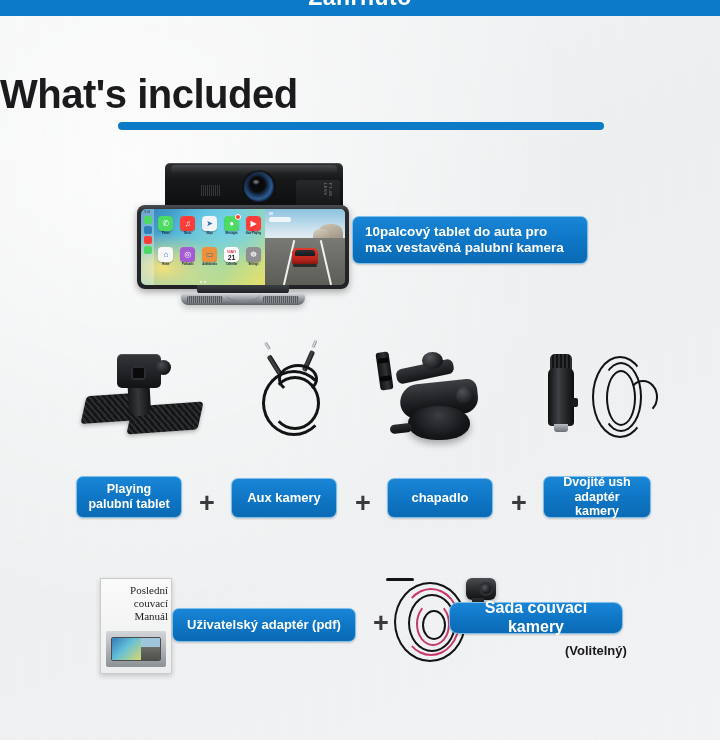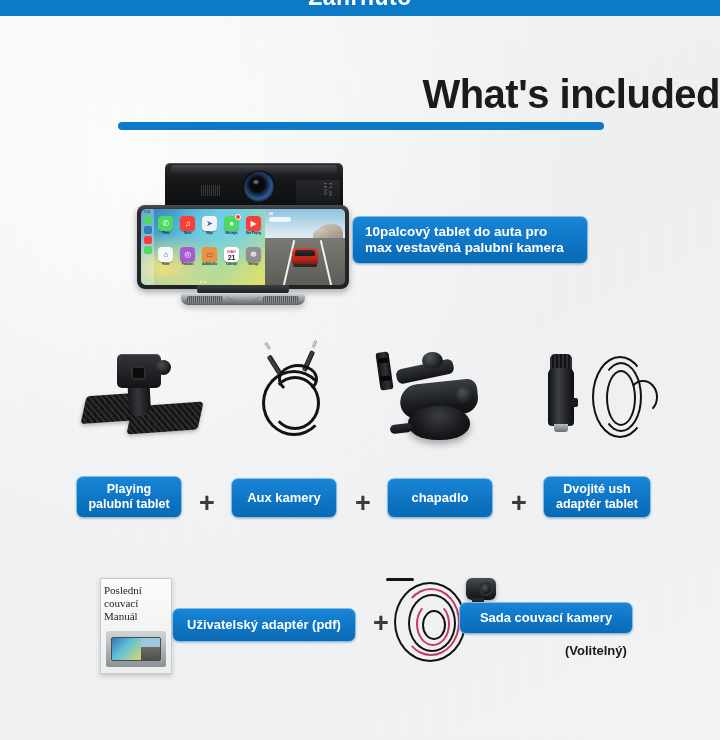--- a/index.html
+++ b/index.html
@@ -40,26 +40,25 @@
     color: #ffffff;
     font-size: 23px;
     font-weight: bold;
     letter-spacing: .5px;
     white-space: nowrap;
   }
 
   
   .heading {
     position: absolute; left: 0; top: 72px; width: 720px;
-    text-align: right;
+    text-align: left;
     font-size: 40px;
     font-weight: bold;
     color: #1b1b1e;
     letter-spacing: -0.5px;
-    padding-left: 39px;
   }
   .heading-rule {
     position: absolute; left: 118px; top: 122px;
     width: 486px; height: 8px;
     background: #0d7ac8;
     border-radius: 4px;
   }
 
   
   .pill {
@@ -352,21 +351,21 @@
   
   #acc-manual { left: 100px; top: 578px; width: 72px; height: 96px; }
   .man-cover {
     position:absolute; inset:0;
     background: linear-gradient(180deg,#fbfbfb,#eceded);
     border: 1px solid #c9cbcd;
     box-shadow: 0 2px 5px rgba(0,0,0,.18);
   }
   .man-title {
     position:absolute; left:3px; right:3px; top:5px;
-    text-align:left; font-family: "Liberation Serif", serif;
+    text-align:right; font-family: "Liberation Serif", serif;
     font-size: 11px; color:#1d1d1f; line-height:1.18;
   }
   .man-img {
     position:absolute; left:5px; right:5px; bottom:6px; height:36px;
     border-radius:2px;
     background: linear-gradient(180deg,#d3d6d9,#8c9196);
     display:flex; align-items:center; justify-content:center;
   }
   .man-scr {
     width: 84%; height: 66%; border-radius:2px; display:flex; overflow:hidden;
@@ -574,21 +573,21 @@
 <div class="plus" style="left:355px; top:490px;">+</div>
 
 <div class="pill" style="left:387px; top:478px; width:106px; height:40px; font-size:13px;justify-content:center;">
   <span>chapadlo</span>
 </div>
 <div class="plus" style="left:511px; top:490px;">+</div>
 
 <div class="pill" style="left:543px; top:476px; width:108px; height:42px; font-size:12.5px;">
   <span>
     <span>Dvojité ush</span><br>
-    <span>adaptér tablet</span>
+    <span>adaptér kamery</span>
   </span>
 </div>
 
 <div class="acc" id="acc-manual">
   <div class="man-cover">
     <div class="man-title">
       <span>Poslední</span><br>
       <span>couvací</span><br>
       <span>Manuál</span>
     </div>
@@ -614,17 +613,17 @@
   <div class="rc-coil" style="left:20px; top:22px; width:48px; height:58px;"></div>
   <div class="rc-coil pink" style="left:28px; top:30px; width:34px; height:44px; border-top-color:transparent;"></div>
   <div class="rc-coil" style="left:34px; top:38px; width:24px; height:30px;"></div>
   <div class="rc-plug"></div>
   <div class="rc-cam">
     <div class="rc-lens"></div>
   </div>
   <div class="rc-foot"></div>
 </div>
 
-<div class="pill" style="left:459px; top:602px; width:174px; height:32px; font-size:13px;">
+<div class="pill" style="left:449px; top:602px; width:174px; height:32px; font-size:16px;border-radius:9px;">
   <span>Sada couvací kamery</span>
 </div>
 
 <div class="optional-note" style="left:565px; top:643px;">(Volitelný)</div>
 
 </body></html>

